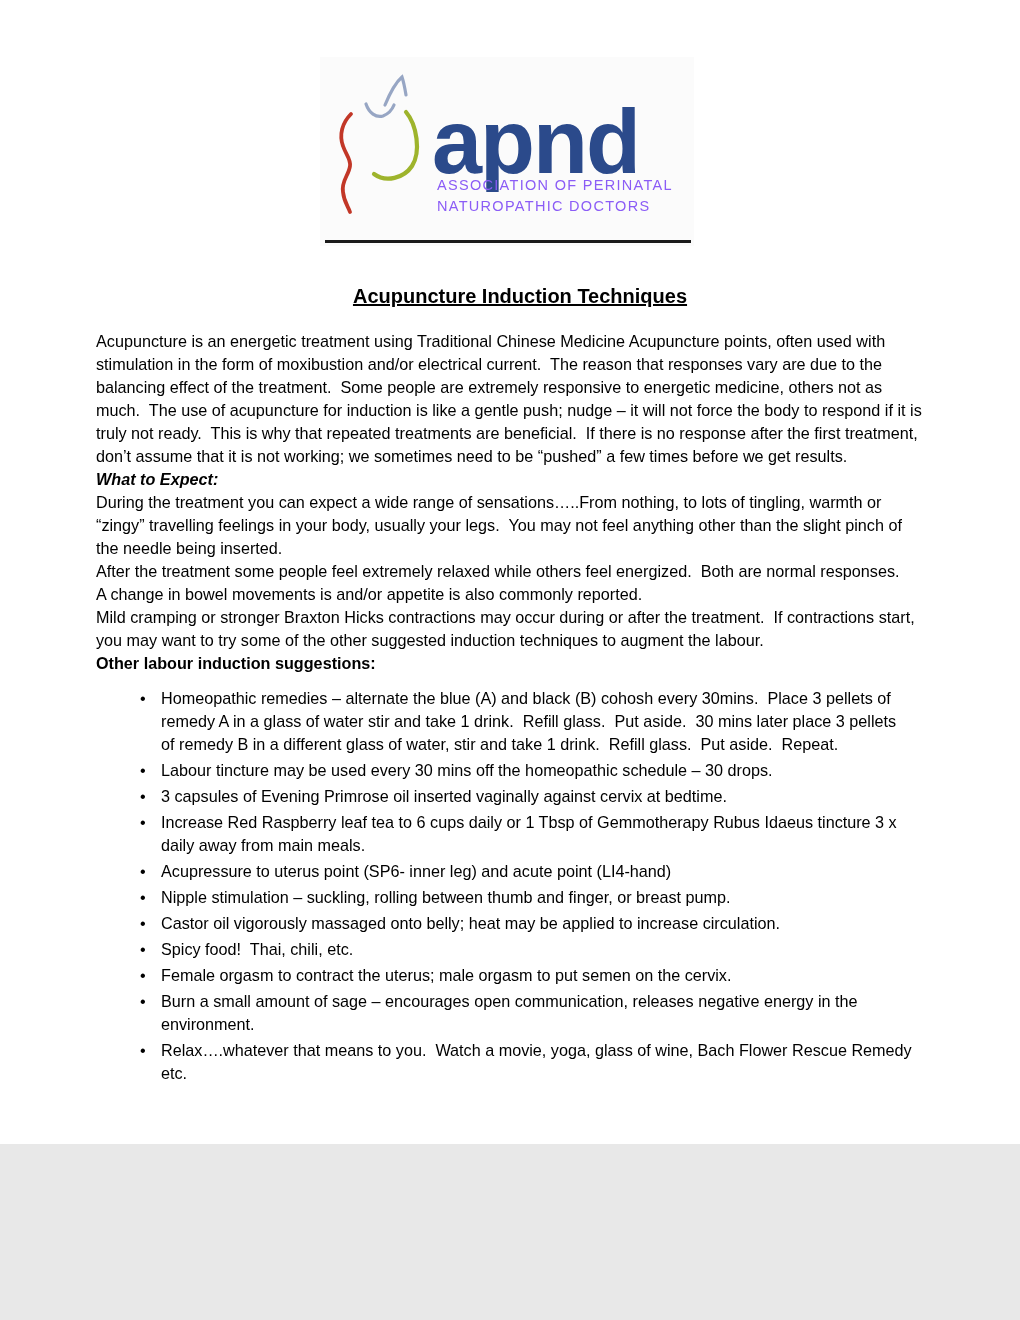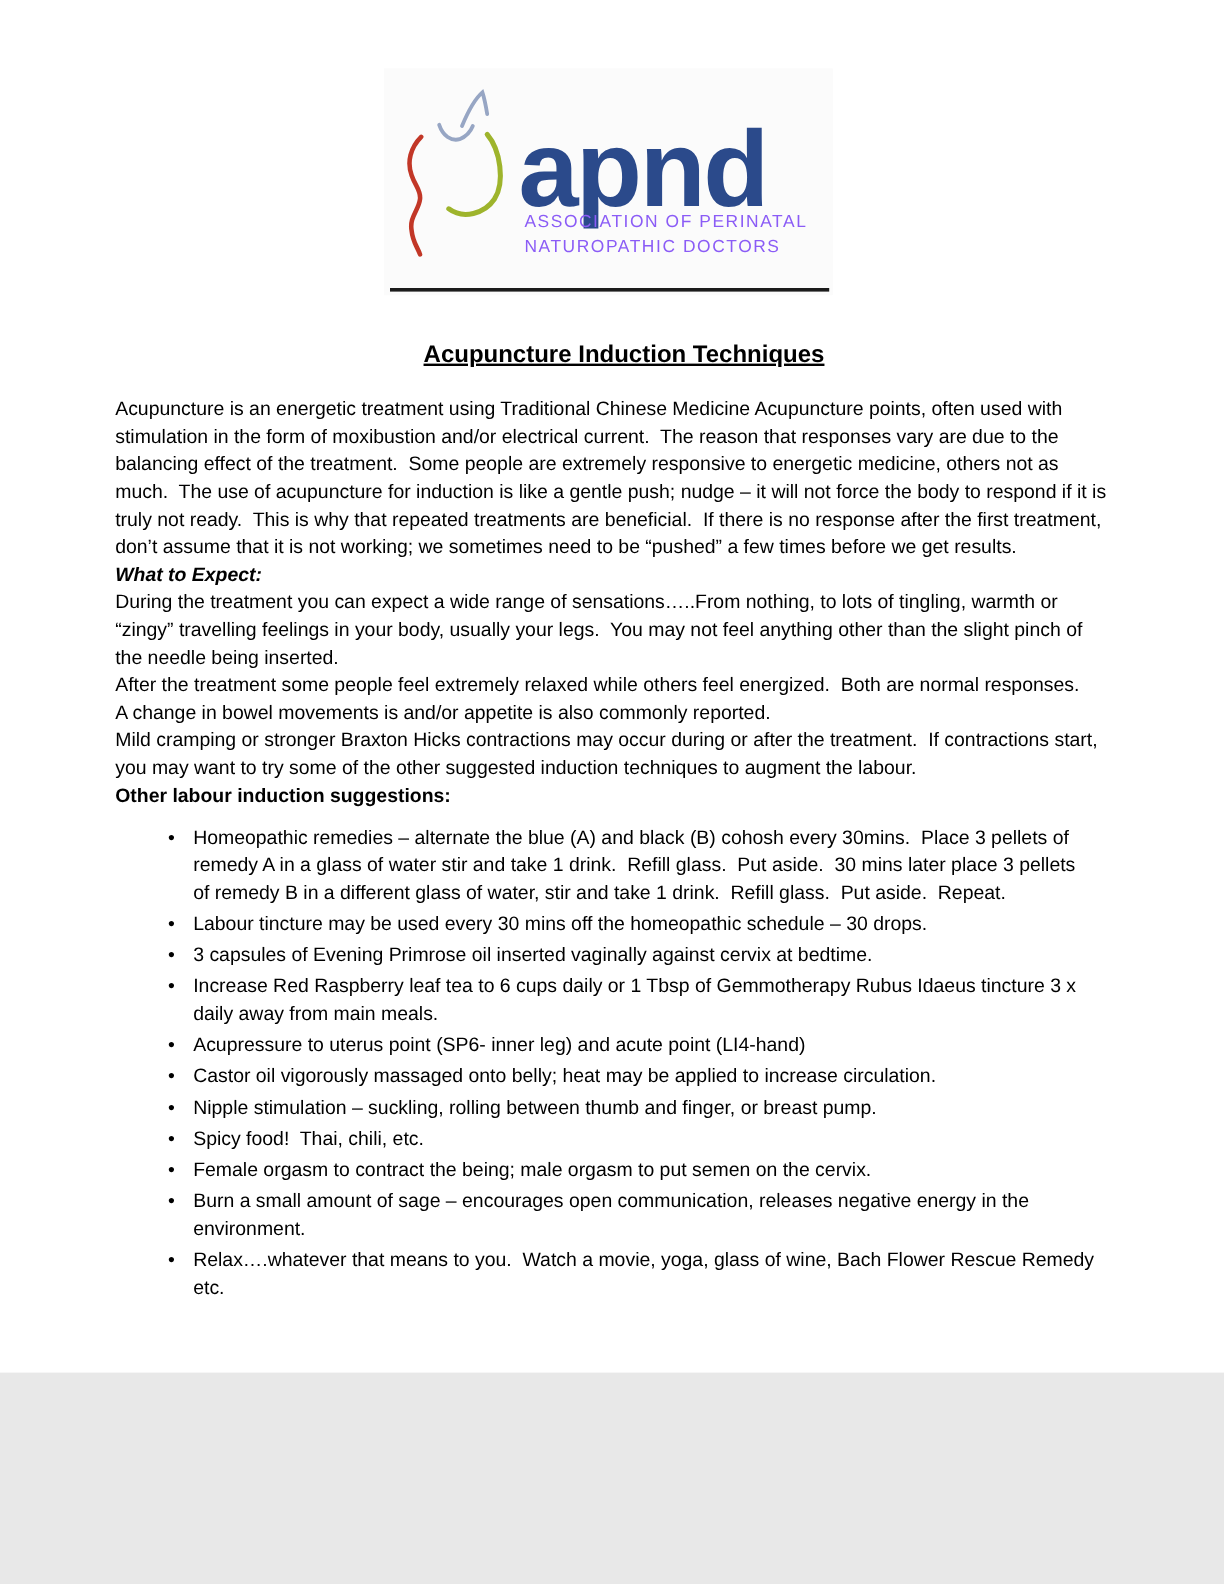--- a/index.html
+++ b/index.html
@@ -131,22 +131,22 @@
     <p>A change in bowel movements is and/or appetite is also commonly reported.</p>
     <p>Mild cramping or stronger Braxton Hicks contractions may occur during or after the treatment.  If contractions start, you may want to try some of the other suggested induction techniques to augment the labour.</p>
 
     <h2 class="h-suggest">Other labour induction suggestions:</h2>
     <ul>
       <li>Homeopathic remedies – alternate the blue (A) and black (B) cohosh every 30mins.  Place 3 pellets of remedy A in a glass of water stir and take 1 drink.  Refill glass.  Put aside.  30 mins later place 3 pellets of remedy B in a different glass of water, stir and take 1 drink.  Refill glass.  Put aside.  Repeat.</li>
       <li>Labour tincture may be used every 30 mins off the homeopathic schedule – 30 drops.</li>
       <li>3 capsules of Evening Primrose oil inserted vaginally against cervix at bedtime.</li>
       <li>Increase Red Raspberry leaf tea to 6 cups daily or 1 Tbsp of Gemmotherapy Rubus Idaeus tincture 3 x daily away from main meals.</li>
       <li>Acupressure to uterus point (SP6- inner leg) and acute point (LI4-hand)</li>
+      <li>Nipple stimulation – suckling, rolling between thumb and finger, or breast pump.</li>
       <li>Castor oil vigorously massaged onto belly; heat may be applied to increase circulation.</li>
-      <li>Nipple stimulation – suckling, rolling between thumb and finger, or breast pump.</li>
       <li>Spicy food!  Thai, chili, etc.</li>
-      <li>Female orgasm to contract the being; male orgasm to put semen on the cervix.</li>
+      <li>Female orgasm to contract the uterus; male orgasm to put semen on the cervix.</li>
       <li>Burn a small amount of sage – encourages open communication, releases negative energy in the environment.</li>
       <li>Relax….whatever that means to you.  Watch a movie, yoga, glass of wine, Bach Flower Rescue Remedy etc.</li>
     </ul>
 
   </div>
 </div>
 
 </body></html>

